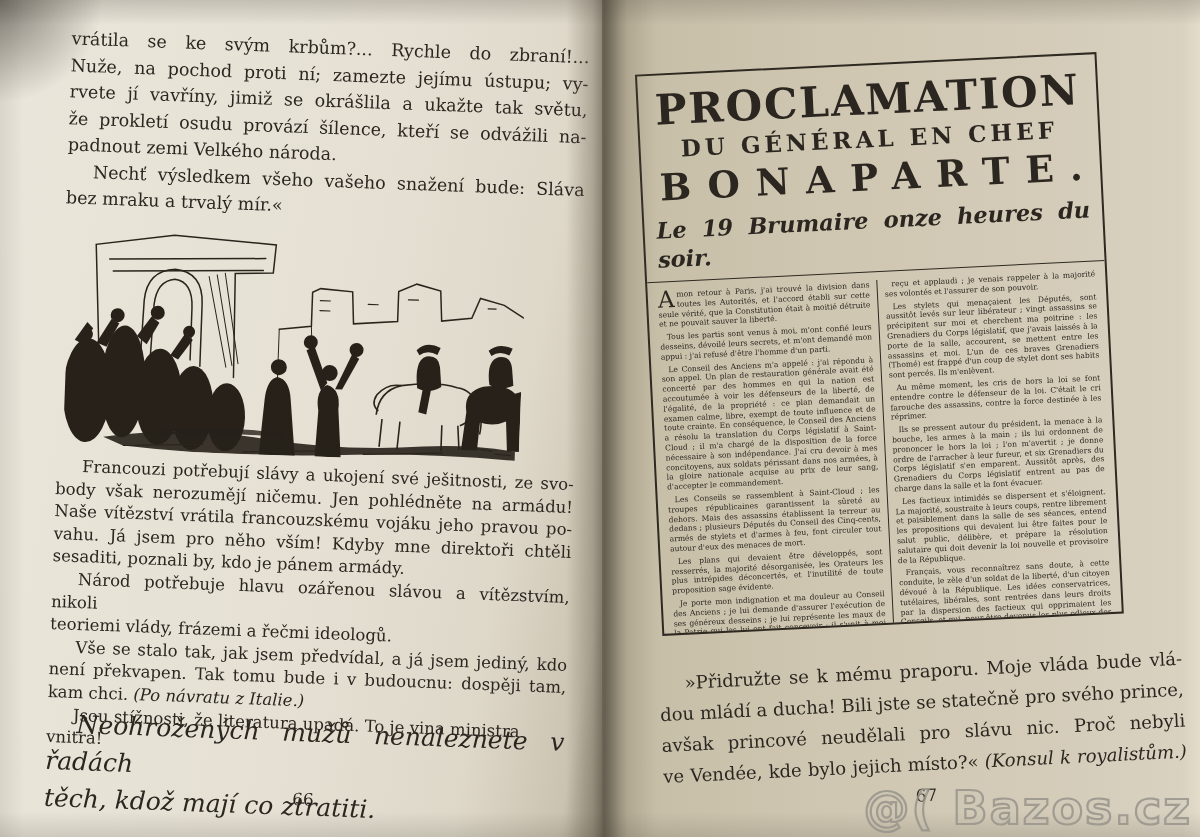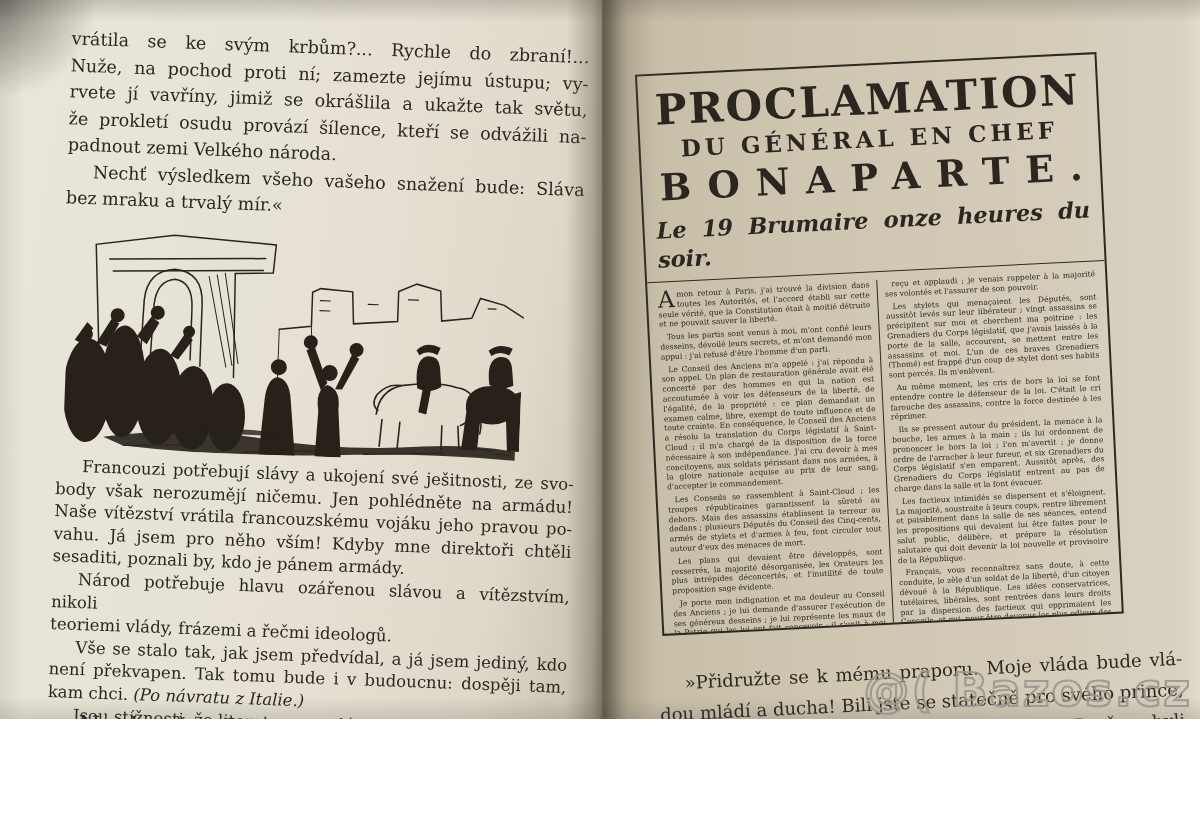--- a/index.html
+++ b/index.html
@@ -1,17 +1,17 @@
 <!DOCTYPE html>
 <html><head>
 <meta charset="utf-8">
 <style>
   html,body { margin:0; padding:0; }
   .photo {
-    position:relative; width:1200px; height:719px; overflow:hidden;
+    position:relative; width:1200px; height:837px; overflow:hidden;
     background:#b91c1c; font-family:"DejaVu Serif", serif; color:#2b2620;
   }
   .page { position:absolute; top:0; height:837px; }
   .page-left  { left:0; width:602px;
     background:linear-gradient(100deg,#eae6db 0%,#e5e0d3 55%,#ded8c9 80%,#cac3b1 94%,#a29a87 100%); }
   .page-right { left:602px; width:598px;
     background:linear-gradient(to right,#97907b 0%,#bbb29c 3%,#c8bfa9 10%,#cfc6b1 35%,#d4ccb9 75%,#d9d2c1 97%,#e3dccb 100%); }
   .page-inner { position:absolute; inset:0; }
   .tilt-left  { transform:rotate(2.1deg); }
   .tilt-right { transform:rotate(-2.8deg); transform-origin:50% 45%; }

